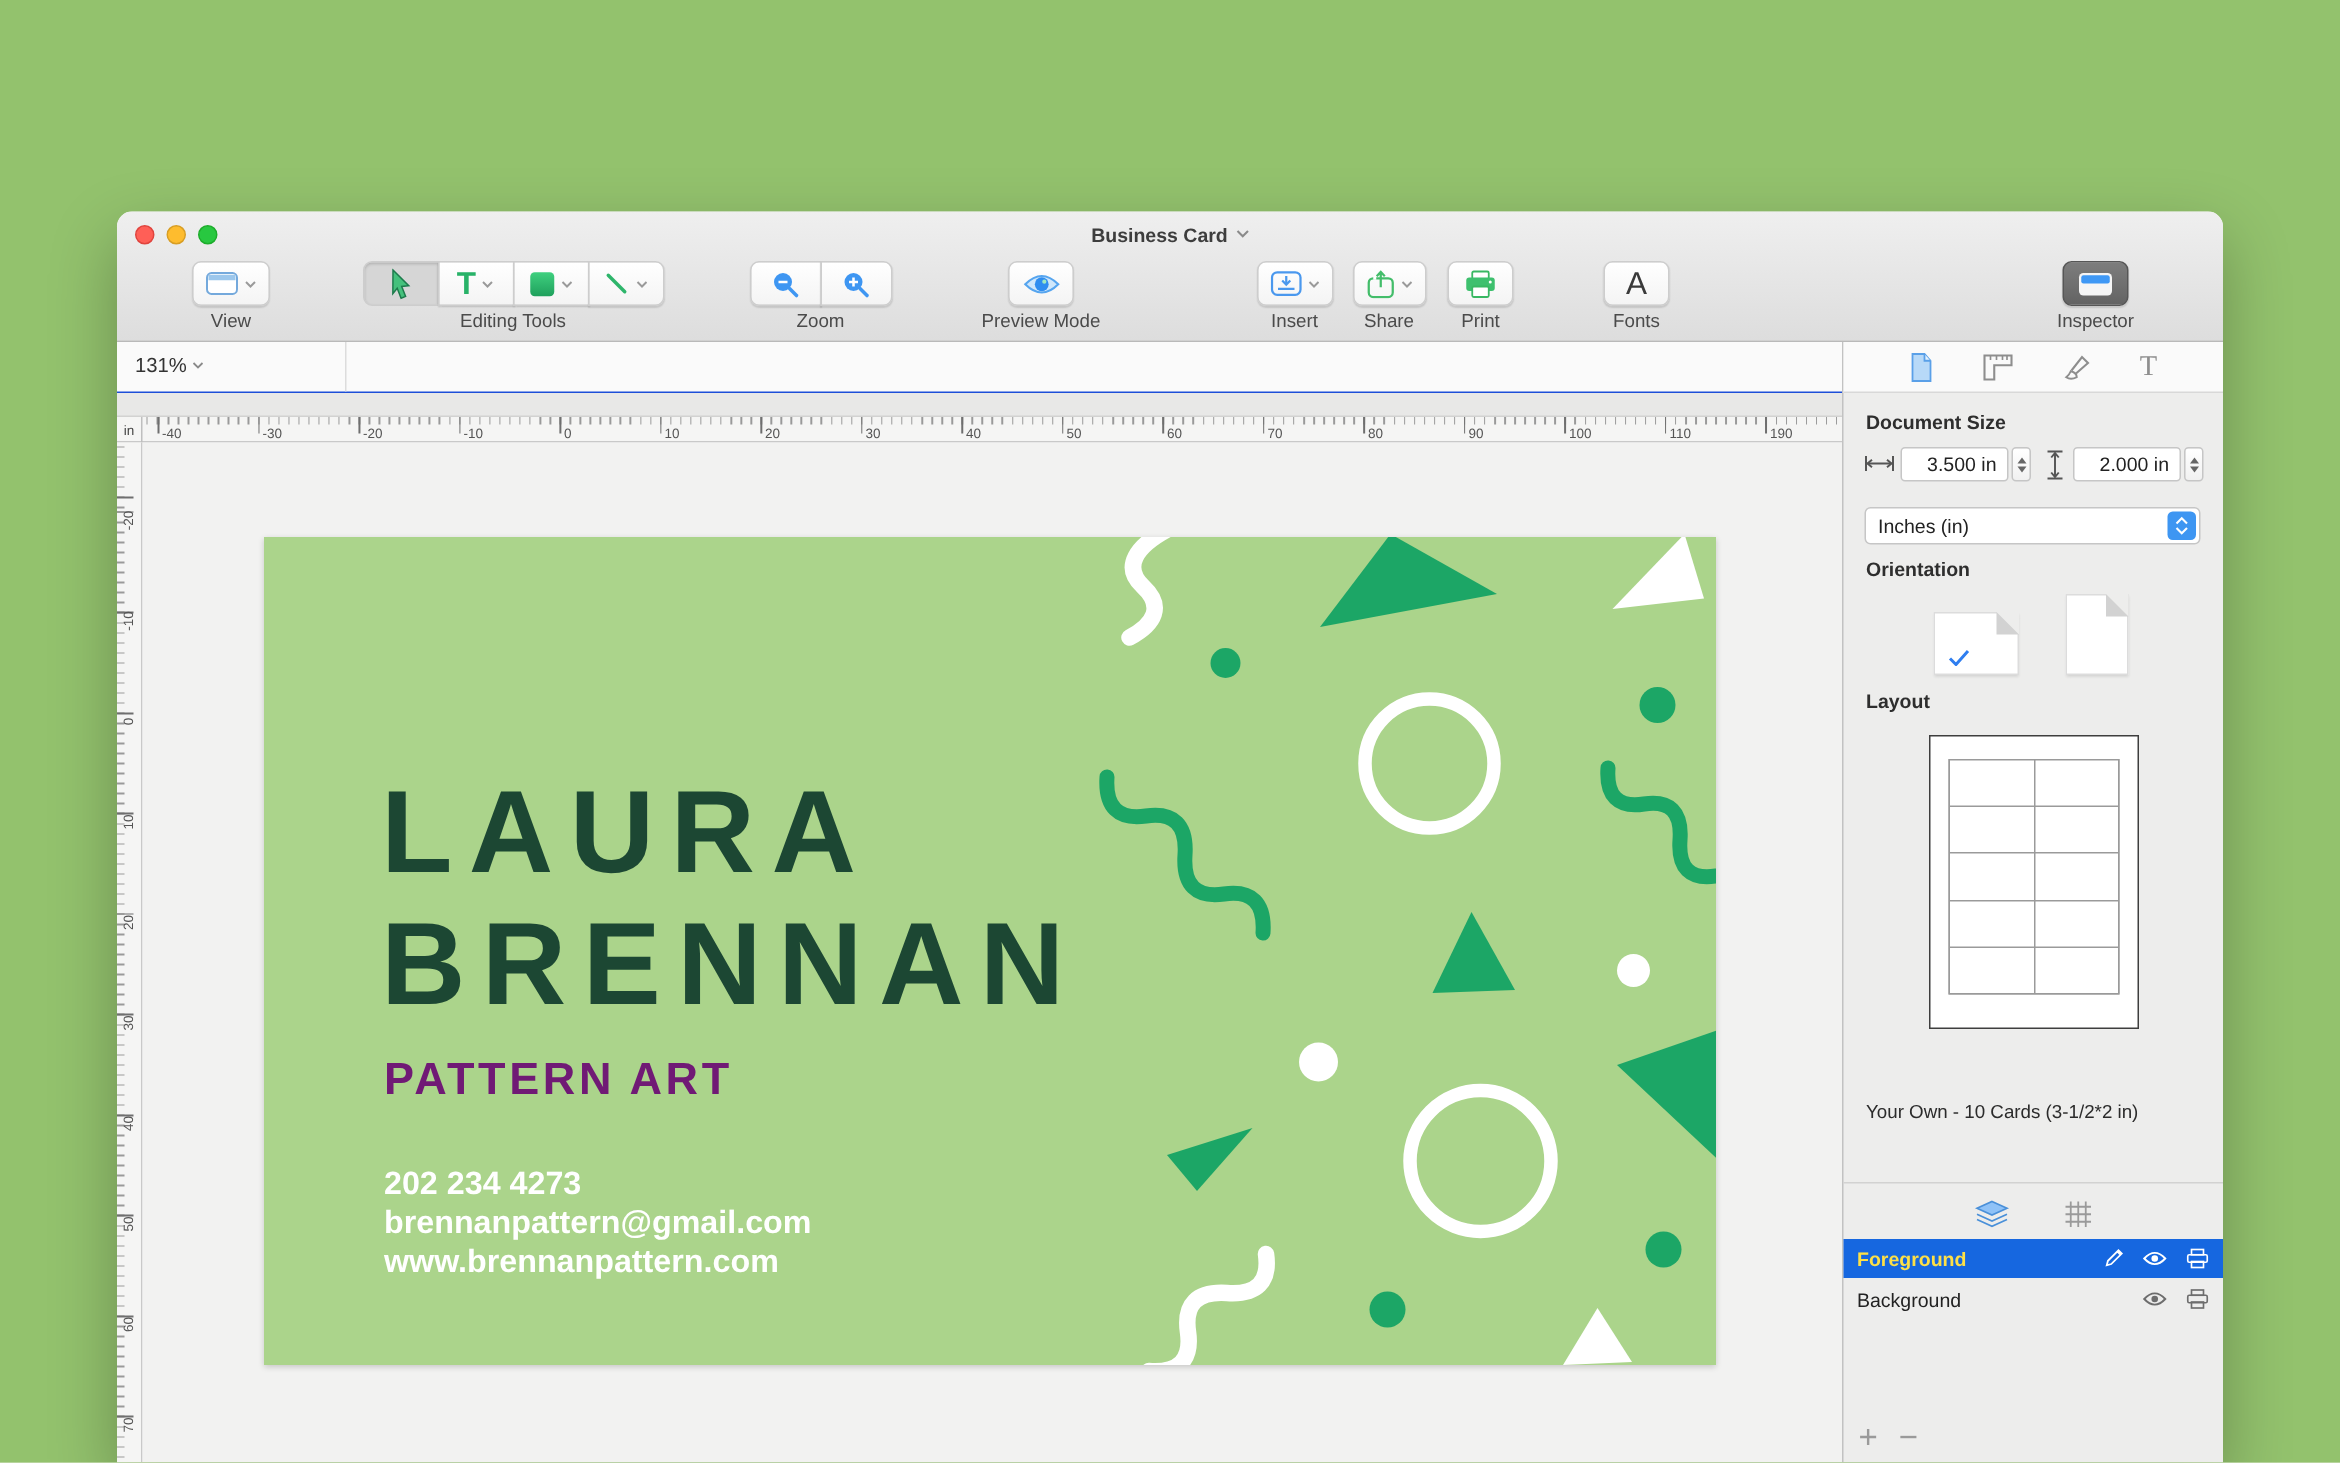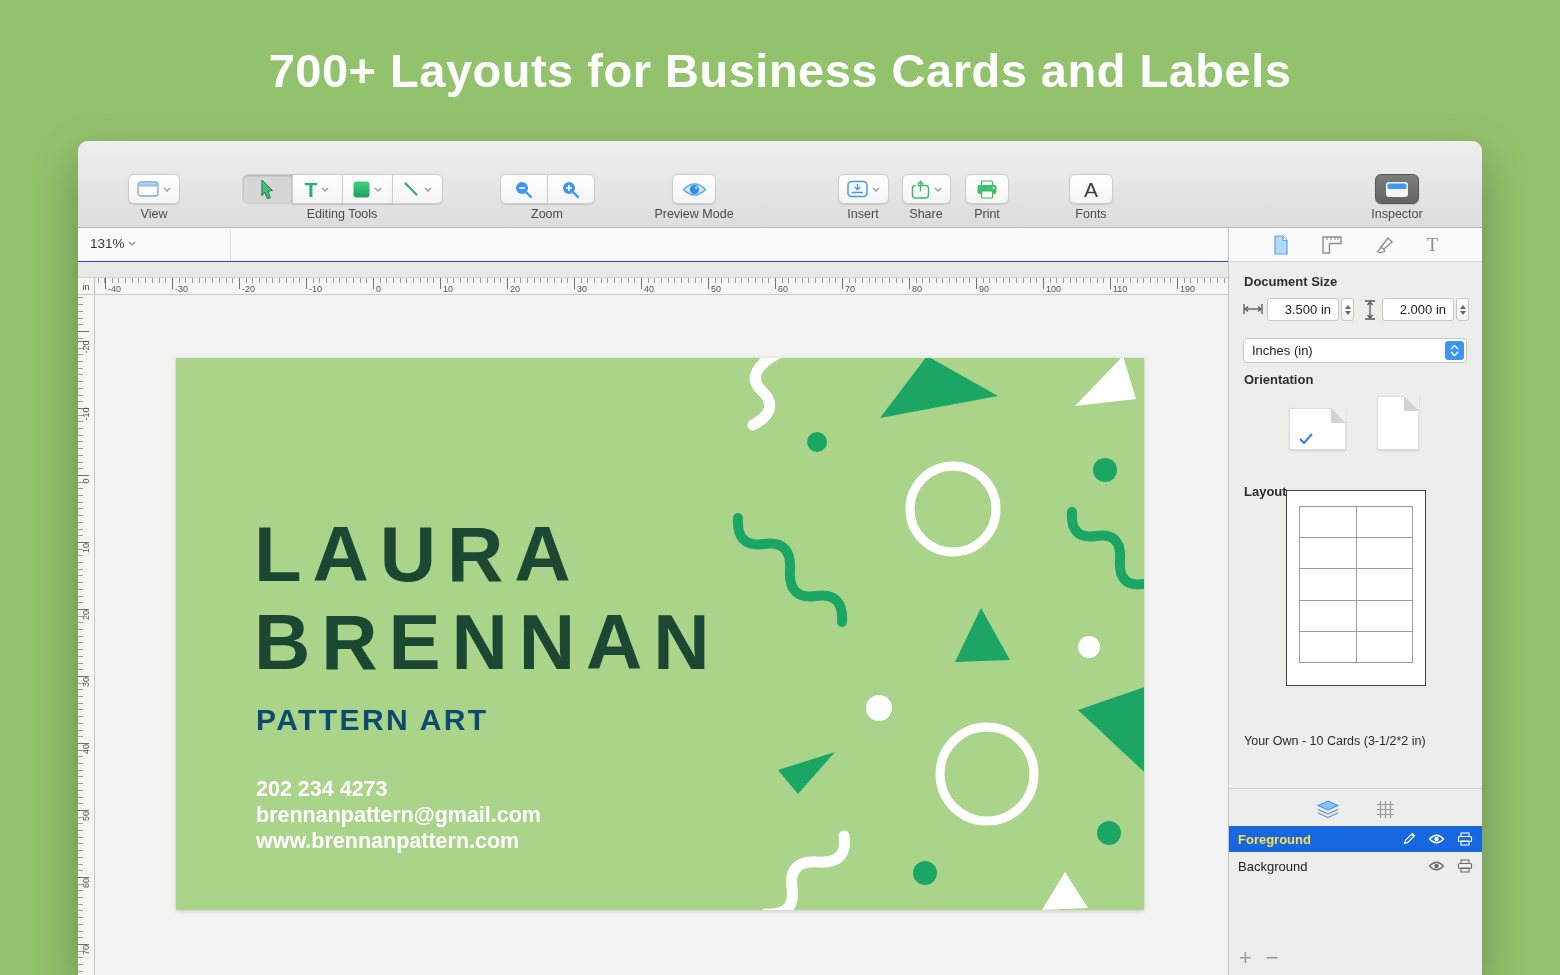--- a/index.html
+++ b/index.html
@@ -64,21 +64,21 @@
   .vlab{position:absolute;left:-1px;width:17px;height:12px;display:flex;align-items:center;justify-content:center;
         transform:rotate(-90deg);font-size:9px;color:#555;}
   .canvas{position:absolute;left:17px;top:0;right:0;bottom:0;background:#f2f2f1;}
 
   
   .card{position:absolute;left:81px;top:63px;width:968px;height:552px;background:#abd48b;
         box-shadow:0 1px 4px rgba(0,0,0,.18);overflow:hidden;}
   .card svg{position:absolute;left:0;top:0;}
   .card-name{position:absolute;left:78px;top:152px;line-height:88px;font-size:78px;font-weight:bold;
              letter-spacing:0.14em;color:#1c4733;}
-  .card-sub{position:absolute;left:80px;top:345px;font-size:30px;font-weight:bold;letter-spacing:0.08em;color:#0c4a6e;}
+  .card-sub{position:absolute;left:80px;top:345px;font-size:30px;font-weight:bold;letter-spacing:0.08em;color:#701a75;}
   .card-contacts{position:absolute;left:80px;top:418px;font-size:21.5px;font-weight:bold;line-height:26px;color:#ffffff;}
 
   
   .inspector{position:absolute;right:0;top:87px;bottom:0;width:254px;background:#ededec;border-left:1px solid #c2c2c2;}
   .insp-tabs{position:absolute;left:0;top:0;width:100%;height:34px;background:#fafafa;border-bottom:1px solid #d8d8d8;
              display:flex;align-items:center;justify-content:space-around;padding:0 28px;}
   .sec-title{position:absolute;left:15px;font-size:13px;font-weight:bold;color:#2e2e2e;}
   .size-row{position:absolute;left:0;top:70px;width:100%;height:24px;}
   .num-field{position:absolute;top:0;height:23px;background:#fff;border:1px solid #c6c6c6;border-radius:3px;
              font-size:13px;color:#222;display:flex;align-items:center;justify-content:flex-end;padding-right:7px;}
@@ -113,26 +113,36 @@
   .layer-row.selected{background:#1667e0;color:#fde047;font-weight:bold;}
   .layers-footer{position:absolute;left:10px;bottom:4px;font-size:22px;color:#9a9a9a;display:flex;gap:14px;}
   .layers-footer span{cursor:default;}
   .chevsvg{display:inline-block;}
 </style>
 </head>
 <body>
 
 <div class="stage">
 
-  <div class="banner">
-    <h1>700+ Layouts for Business Cards and Labels</h1>
-  </div>
 
   <div class="window">
     <div class="chrome">
+      <div class="titlebar">
+        <div class="lights">
+          <span class="light red"></span>
+          <span class="light yellow"></span>
+          <span class="light green"></span>
+        </div>
+        <div class="wintitle">
+          <span>Business Card</span>
+          <svg class="chevsvg" width="9" height="6">
+              <path d="M1 1l3.5 3.5L8 1" stroke="#8a8a8a" stroke-width="1.4" fill="none"></path>
+            </svg>
+        </div>
+      </div>
 
       <div class="toolbar">
 
         <div class="titem" style="left:32px;width:88px;">
           <div class="tbtn">
             <svg width="22" height="16">
                 <rect x="1" y="1" width="20" height="14" rx="3" fill="#fff" stroke="#74a9dc" stroke-width="1.3"></rect>
                 <path d="M2 2.2h18v3.6H2z" fill="#9cc7ec"></path>
               </svg>
             <svg class="chevsvg" width="8" height="5">
@@ -424,21 +434,21 @@
       <div class="page page-land">
         <span class="fold"></span>
         <svg class="check" width="14" height="11">
             <path d="M1 6 L5 10 L13 1" fill="none" stroke="#2f7ef0" stroke-width="2"></path>
           </svg>
       </div>
       <div class="page page-port">
         <span class="fold"></span>
       </div>
 
-      <div class="sec-title" style="top:256px;">Layout</div>
+      <div class="sec-title" style="top:232px;">Layout</div>
       <div class="layout-box">
         <div class="layout-grid">
             <div class="lg-cell"></div>
             <div class="lg-cell"></div>
             <div class="lg-cell"></div>
             <div class="lg-cell"></div>
             <div class="lg-cell"></div>
             <div class="lg-cell"></div>
             <div class="lg-cell"></div>
             <div class="lg-cell"></div>

